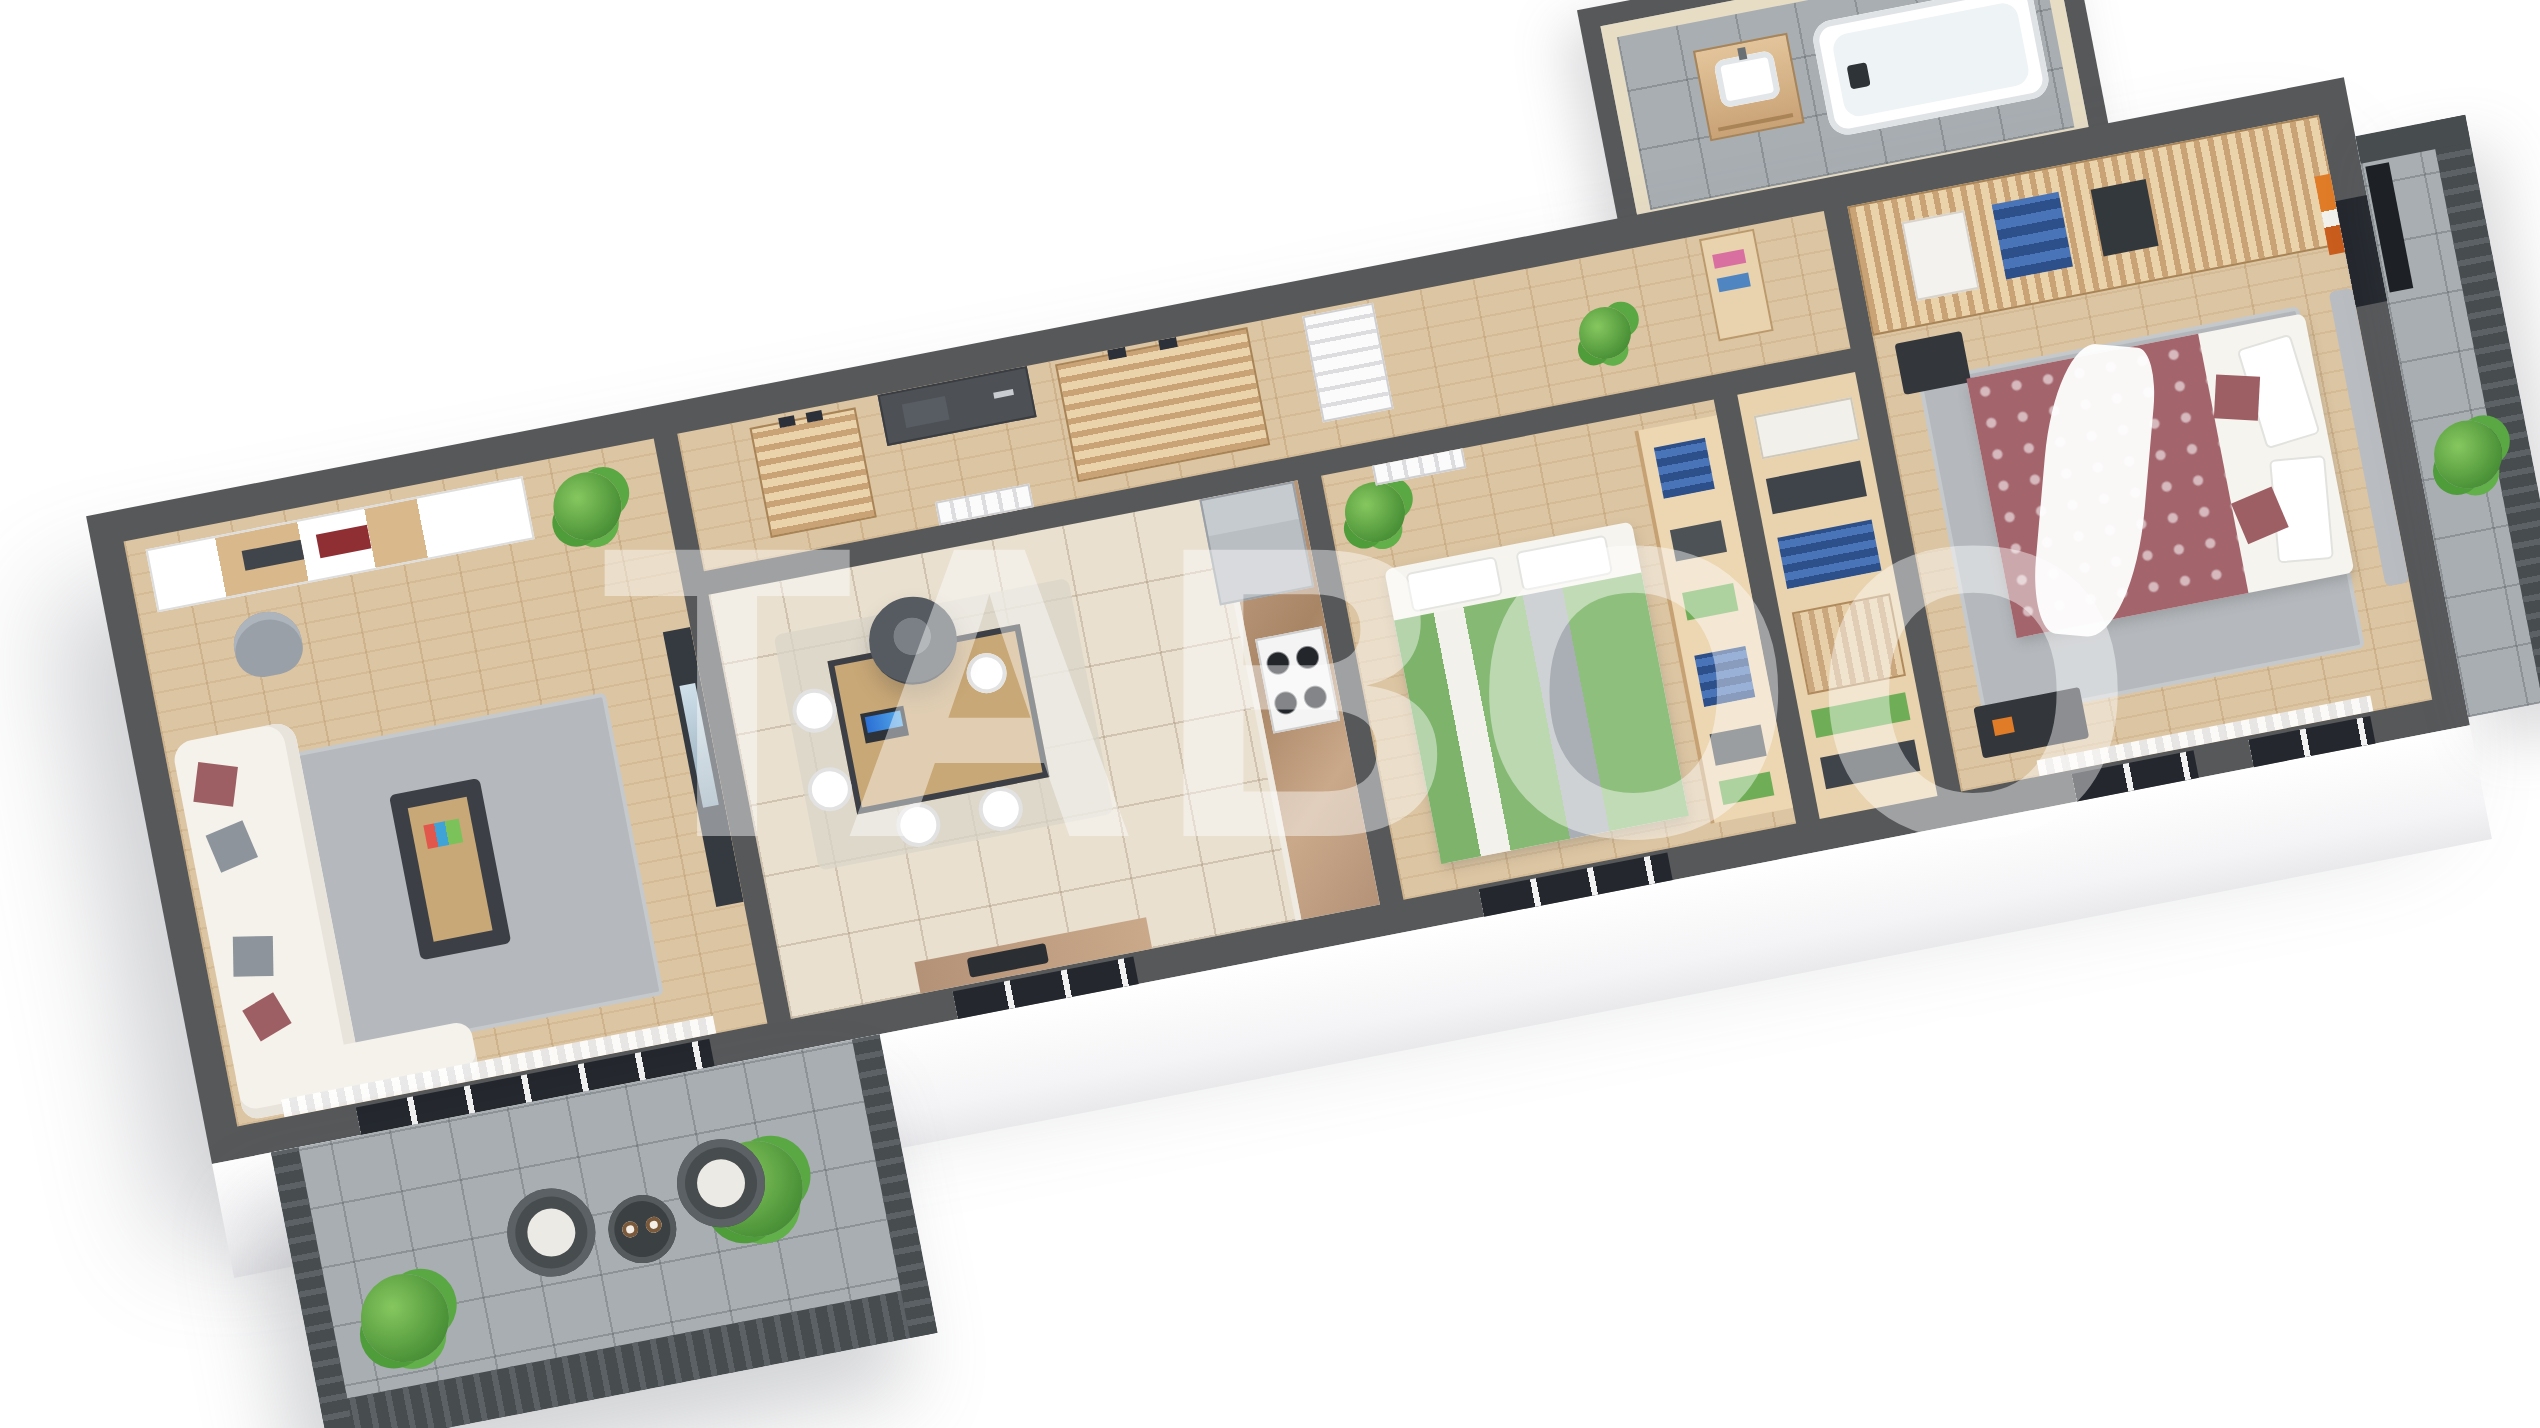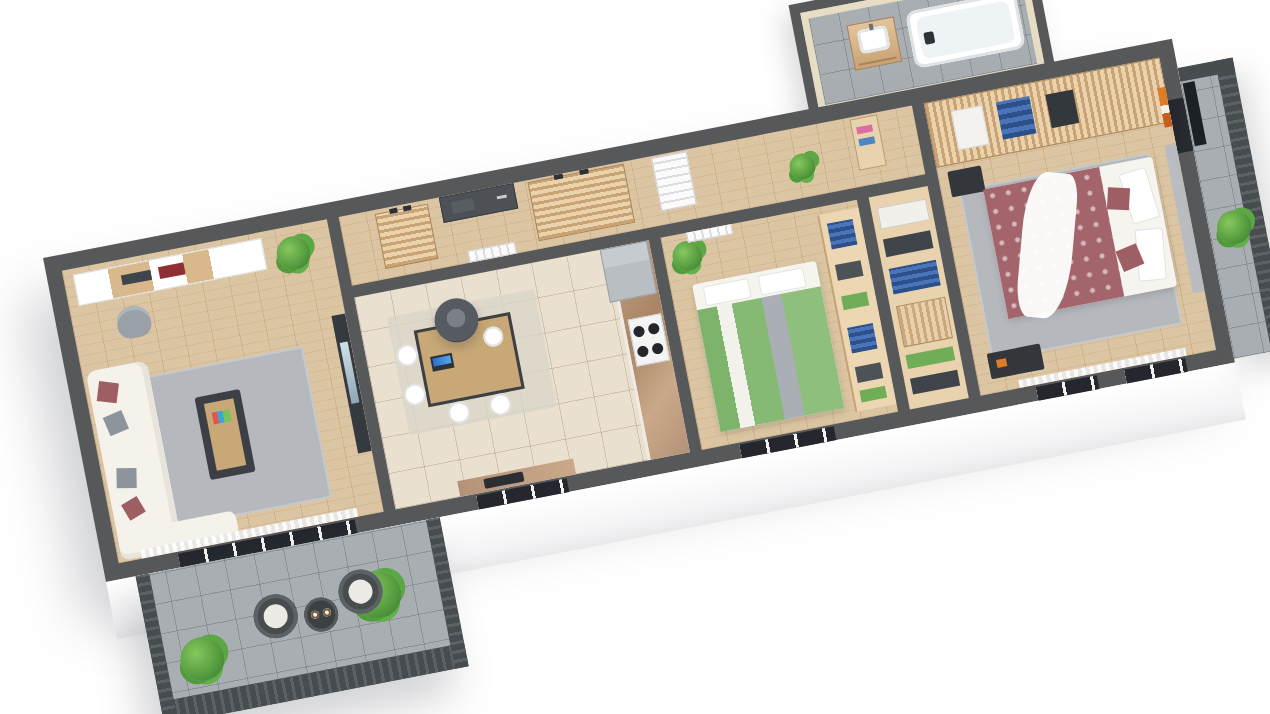--- a/index.html
+++ b/index.html
@@ -260,13 +260,14 @@
     <div class="room tile-gray" style="left:1160px;top:150px;width:56px;height:296px;box-shadow:10px 16px 30px rgba(110,112,120,.25);">
       <div class="f" style="right:0px;top:0px;width:18px;height:296px;background:#474c4f;
            background-image:repeating-linear-gradient(0deg,rgba(0,0,0,0) 0 6px,#5b6164 6px 9px);"></div>
       <div class="f" style="left:0px;top:0px;width:56px;height:14px;background:#474c4f;"></div>
       <div class="f" style="left:2px;top:16px;width:12px;height:64px;background:#1d2125;"></div>
       <div class="f plant" style="left:8px;top:150px;width:34px;height:34px;"></div>
     </div>
 
   </div>
 
+  <div class="watermark">TABOO</div>
 </div>
 
 </body></html>

